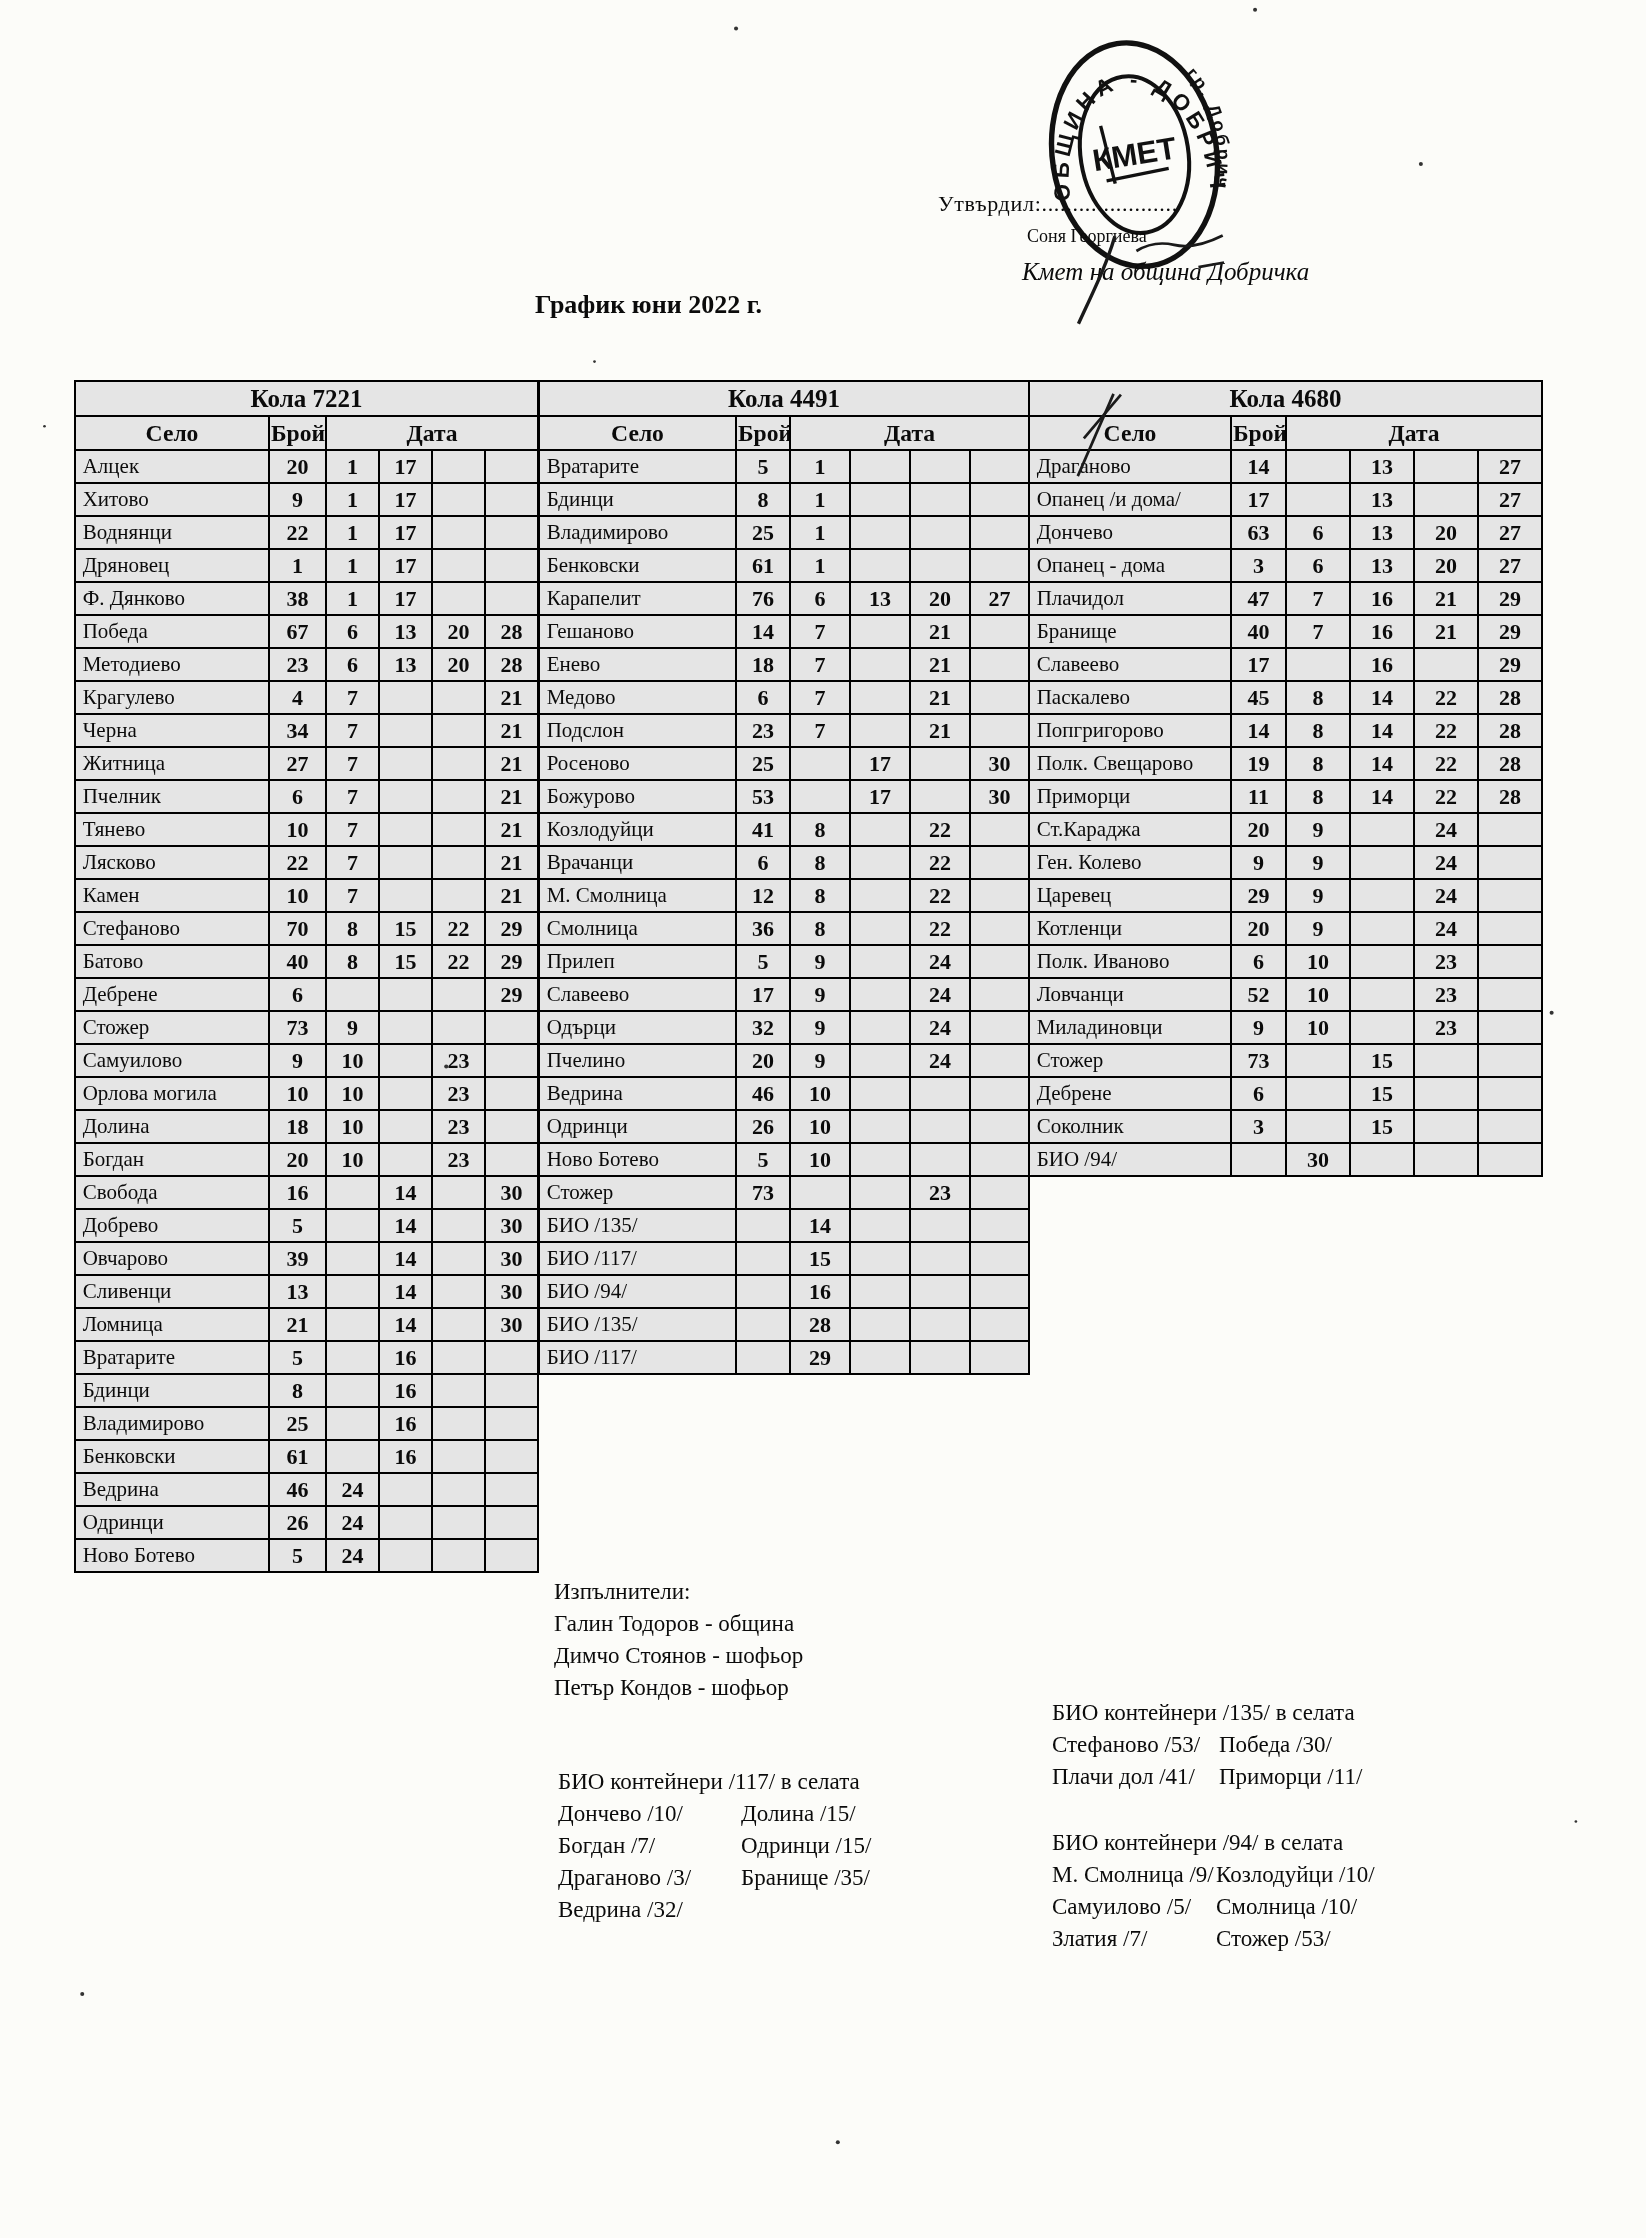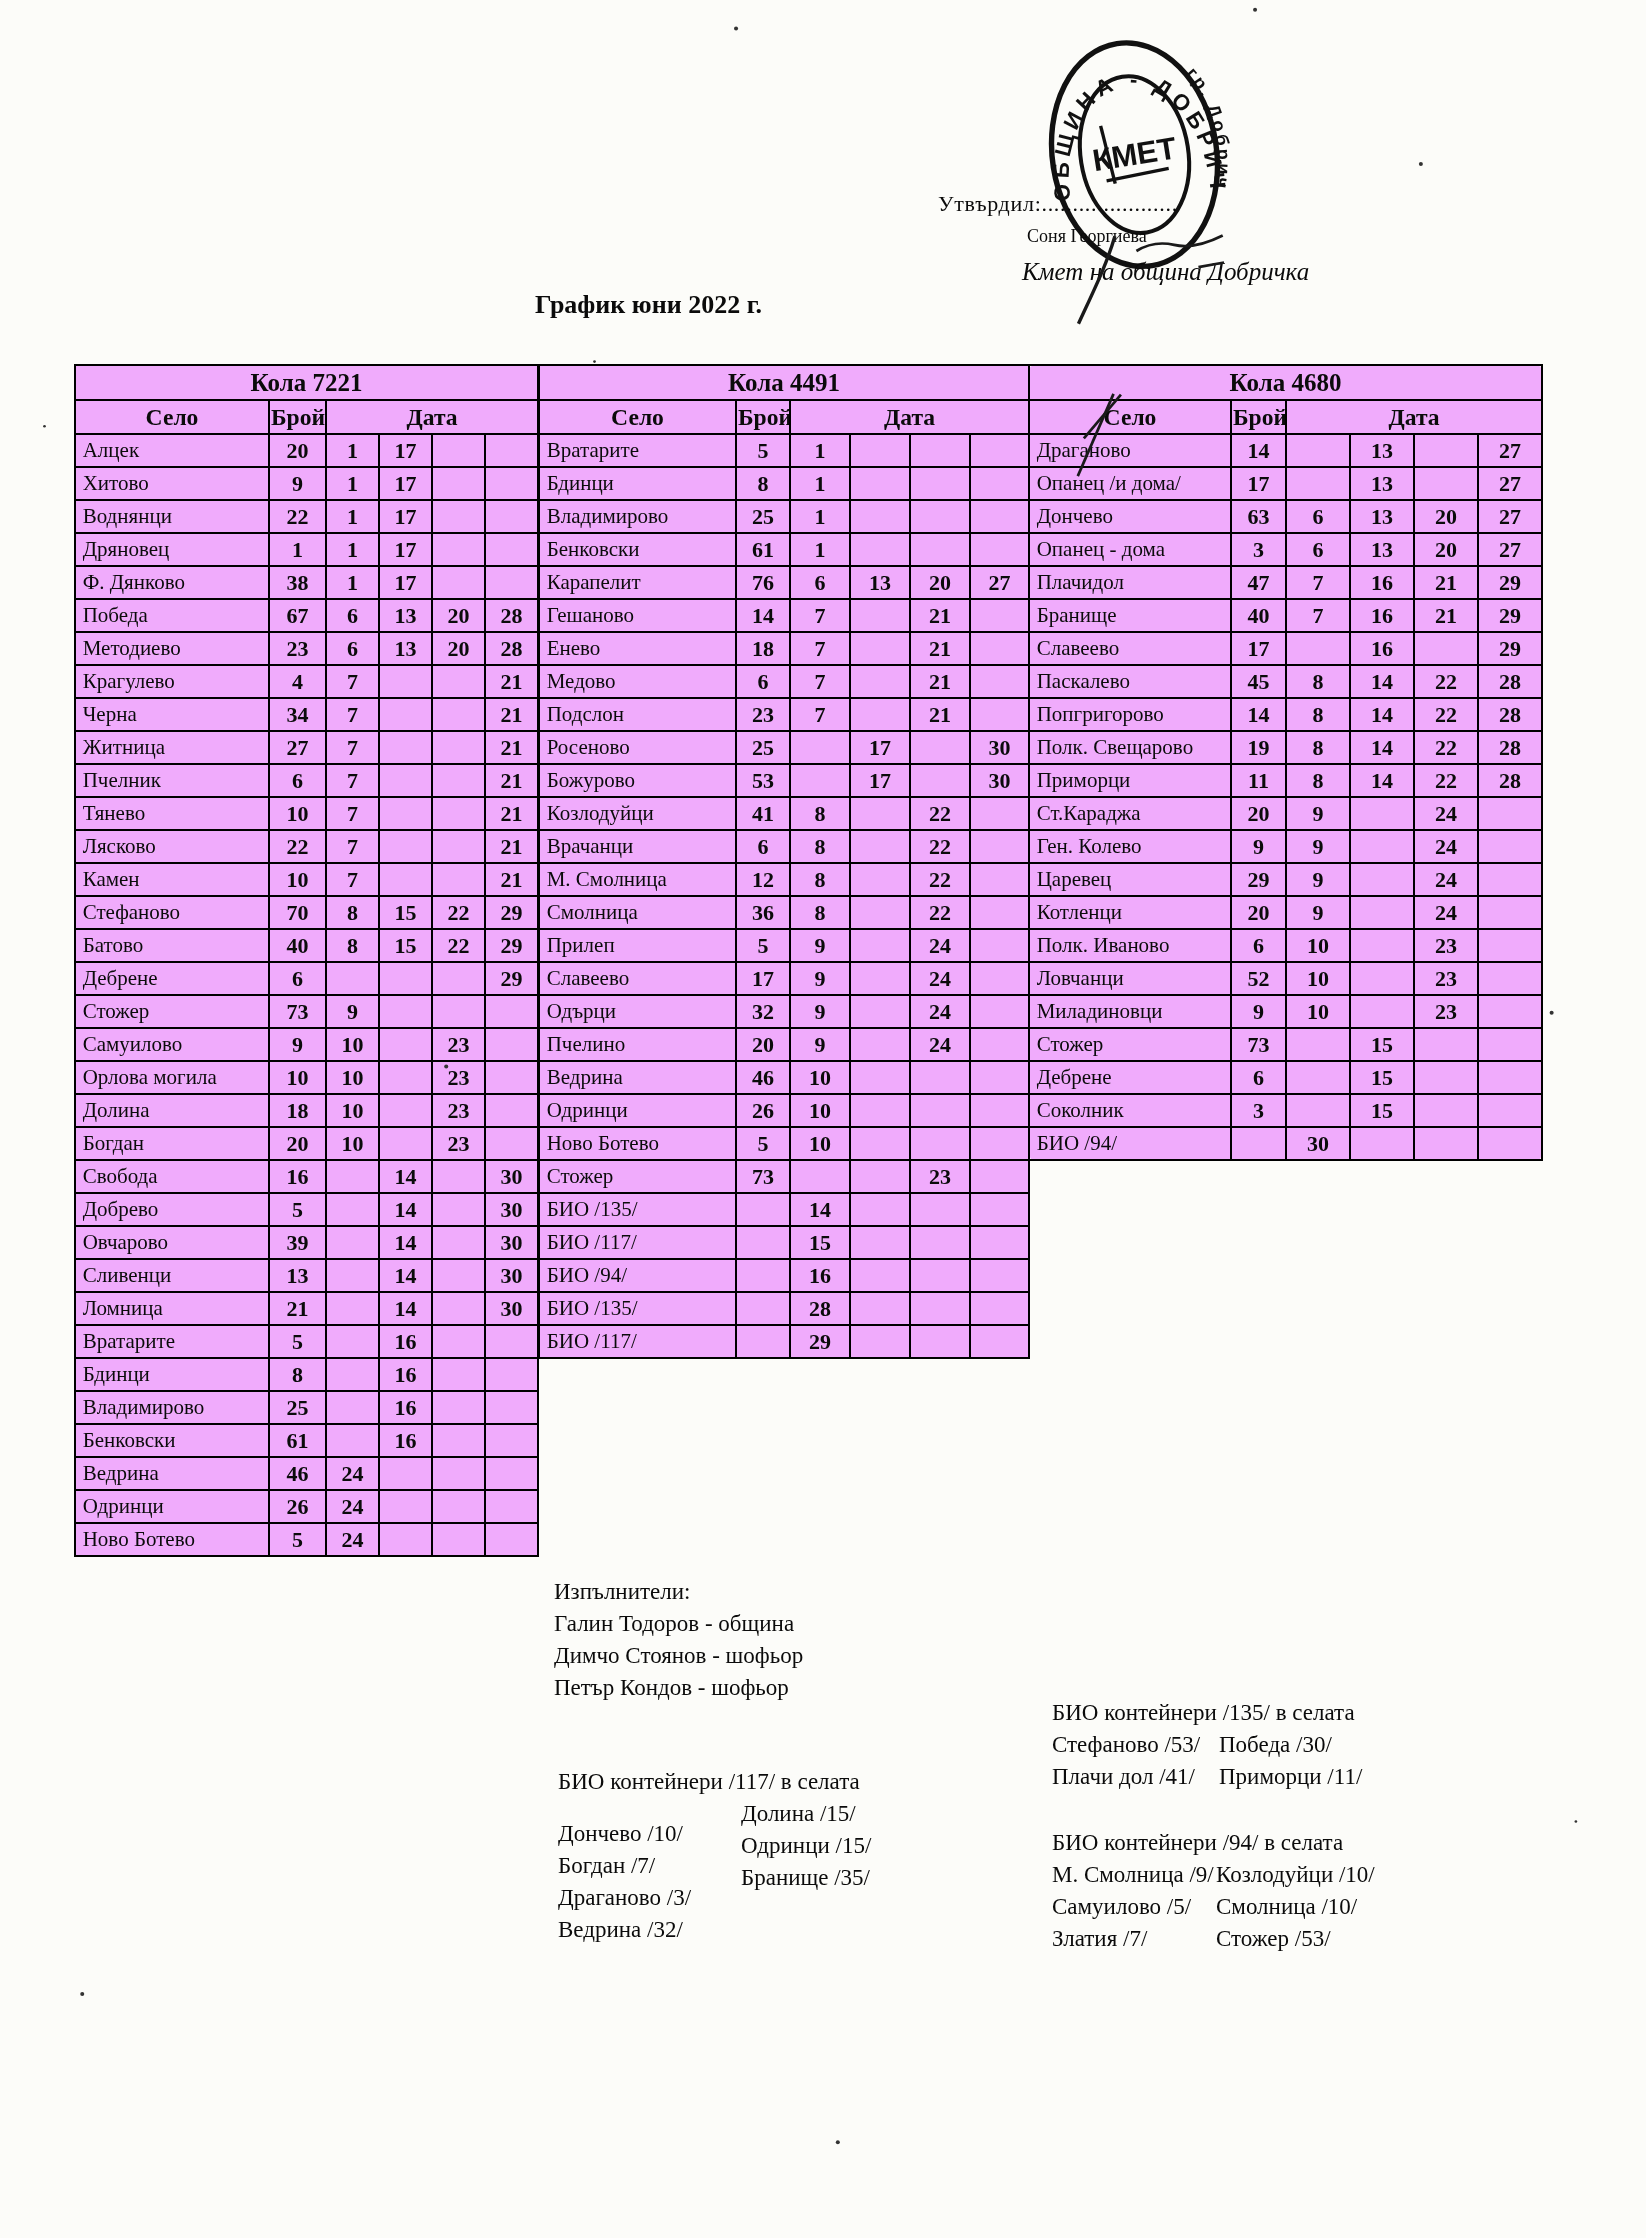--- a/index.html
+++ b/index.html
@@ -6,38 +6,38 @@
   .page{position:relative;width:1646px;height:2239px;background:#fcfcf9;
         font-family:"Liberation Serif","DejaVu Serif",serif;color:#0b0b0b;overflow:hidden;}
   .abs{position:absolute;}
   
   .approval-label{left:938px;top:191px;font-size:22px;letter-spacing:0.7px;}
   .approval-name{left:1027px;top:226px;font-size:18px;}
   .approval-role{left:1022px;top:258px;font-size:25px;font-style:italic;}
   
   .page-title{left:535px;top:290px;font-size:26px;font-weight:bold;}
   
-  table.t{position:absolute;top:364px;border-collapse:collapse;table-layout:fixed;background:#f0abfc;}
+  table.t{position:absolute;top:380px;border-collapse:collapse;table-layout:fixed;background:#e5e5e5;}
   .t th,.t td{border:2.7px solid #000;overflow:hidden;white-space:nowrap;}
   .t{border:2px solid #000;}
   .t th.tname{height:31px;font-size:25px;font-weight:bold;text-align:center;}
   .t th.ch{height:30px;font-size:23.6px;font-weight:bold;text-align:center;}
   .t td{height:29px;font-size:21px;}
   .t td.v{text-align:left;padding-left:6.7px;}
   .t td.n{text-align:center;font-weight:700;font-size:22px;font-family:"Liberation Serif",serif;}
   
   .performers{left:554px;top:1576px;font-size:23px;line-height:32px;}
   .bio{font-size:23px;line-height:32px;}
   .bio-title{white-space:nowrap;}
   .bio-cols{display:flex;}
   .bio-col{white-space:nowrap;}
   #bio135{left:1052px;top:1697px;}
   #bio135 .c1{width:167px;}
   #bio117{left:558px;top:1766px;}
-  #bio117 .c1{width:183px;margin-top:20px;}
+  #bio117 .c1{width:183px;}
   #bio94{left:1052px;top:1827px;}
   #bio94 .c1{width:164px;}
   .overlay{left:0;top:0;pointer-events:none;}
   .stampwrap{left:1030px;top:20px;pointer-events:none;}
 </style>
 </head>
 <body>
 
 <div class="page">
 

